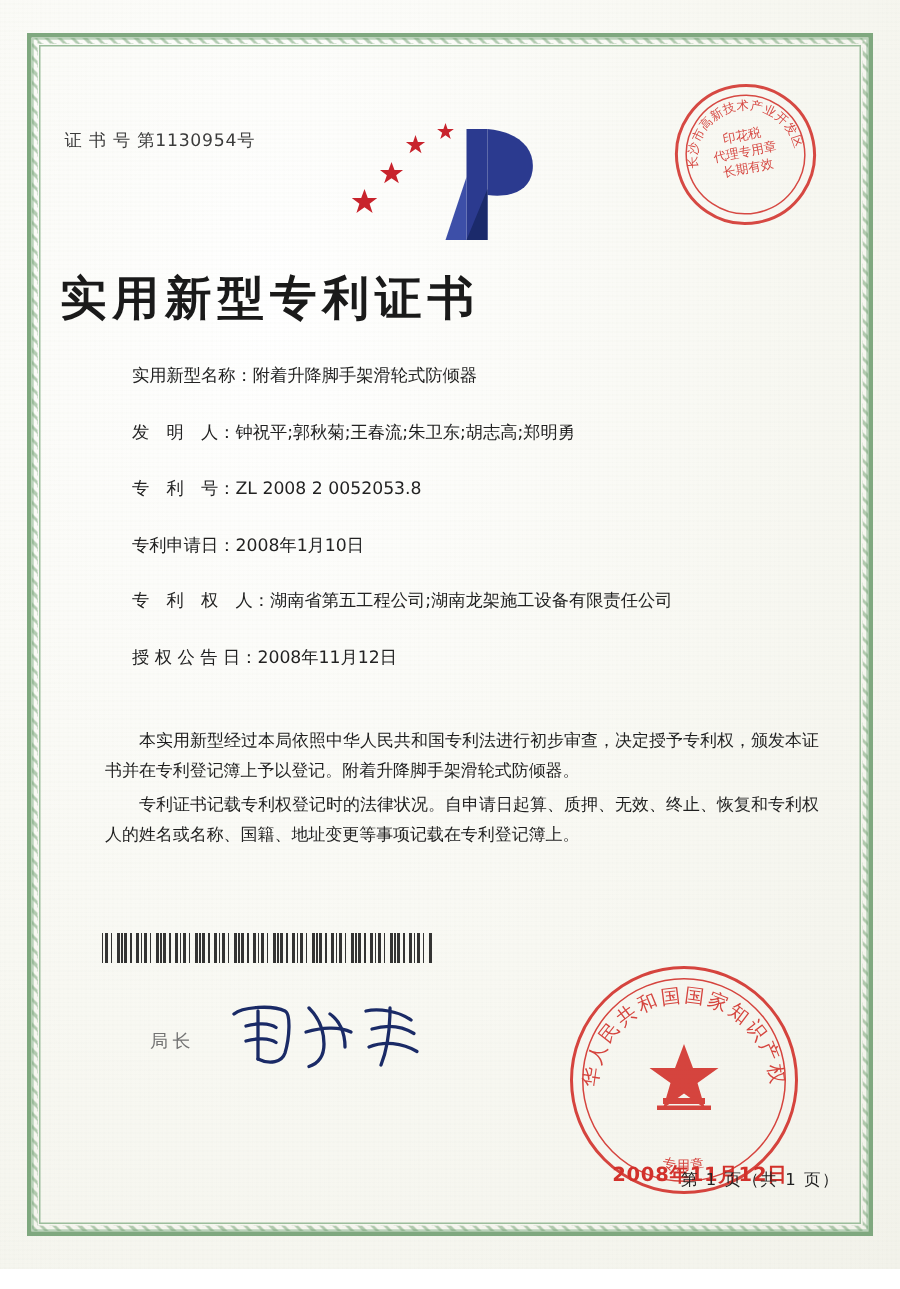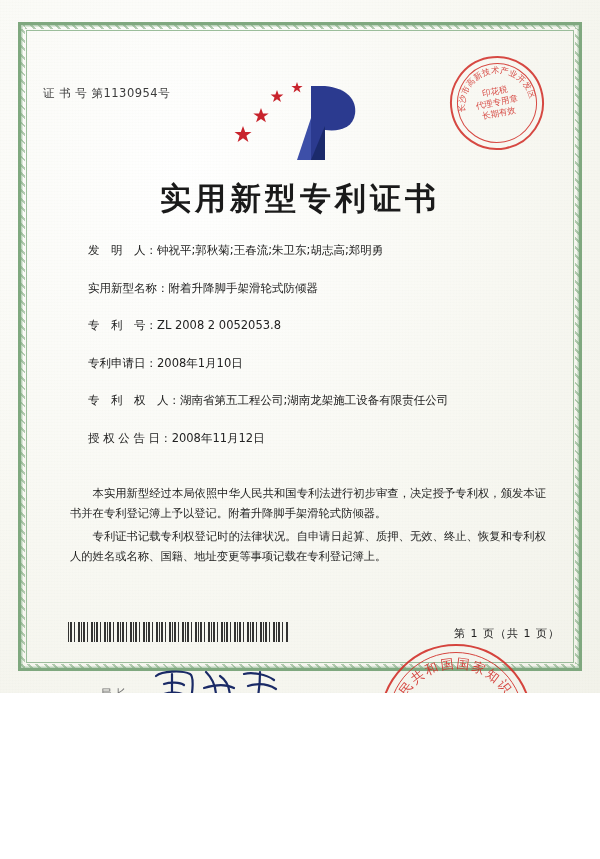--- a/index.html
+++ b/index.html
@@ -6,21 +6,21 @@
     margin: 0;
     padding: 0;
     background: #ffffff;
   }
   body {
     font-family: "DejaVu Sans", "Liberation Sans", sans-serif;
   }
   .page {
     position: relative;
     width: 600px;
-    height: 693px;
+    height: 846px;
     overflow: hidden;
     background: #fbfbf7;
   }
   
   .paper-bg {
     position: absolute;
     inset: 0;
     background:
       radial-gradient(ellipse at 30% 25%, #ffffff 0%, #f8f8f2 55%, #f2f2ea 100%);
   }
@@ -136,21 +136,20 @@
     transform: translateX(-50%);
     width: 150px;
     height: 92px;
   }
 
   .title {
     position: absolute;
     left: 0;
     right: 0;
     top: 134px;
-    text-align: center;
     font-size: 31px;
     font-weight: bold;
     letter-spacing: 4px;
     color: #1a1a1a;
     font-family: "DejaVu Sans", "Liberation Sans", sans-serif;
   }
 
   .fields {
     position: absolute;
     left: 48px;
@@ -311,24 +310,24 @@
         <path d="M 100,12 C 122,14 132,26 130,40 C 128,54 114,58 100,56 Z" fill="#2b3a8f"></path>
         <path d="M 86,86 L 100,52 L 100,86 Z" fill="#1b2a6b"></path>
         <path d="M 72,86 L 86,44 L 86,86 Z" fill="#3d4fa8"></path>
       </g>
     </svg>
 
     <div class="title">实用新型专利证书</div>
 
     <div class="fields">
       <div class="field-row">
+        <span class="field-label">实用新型名称：</span><span class="field-value">附着升降脚手架滑轮式防倾器</span>
+      </div>
+      <div class="field-row">
         <span class="field-label">发　明　人：</span><span class="field-value">钟祝平;郭秋菊;王春流;朱卫东;胡志高;郑明勇</span>
-      </div>
-      <div class="field-row">
-        <span class="field-label">实用新型名称：</span><span class="field-value">附着升降脚手架滑轮式防倾器</span>
       </div>
       <div class="field-row">
         <span class="field-label">专　利　号：</span><span class="field-value">ZL 2008 2 0052053.8</span>
       </div>
       <div class="field-row">
         <span class="field-label">专利申请日：</span><span class="field-value">2008年1月10日</span>
       </div>
       <div class="field-row">
         <span class="field-label">专　利　权　人：</span><span class="field-value">湖南省第五工程公司;湖南龙架施工设备有限责任公司</span>
       </div>

